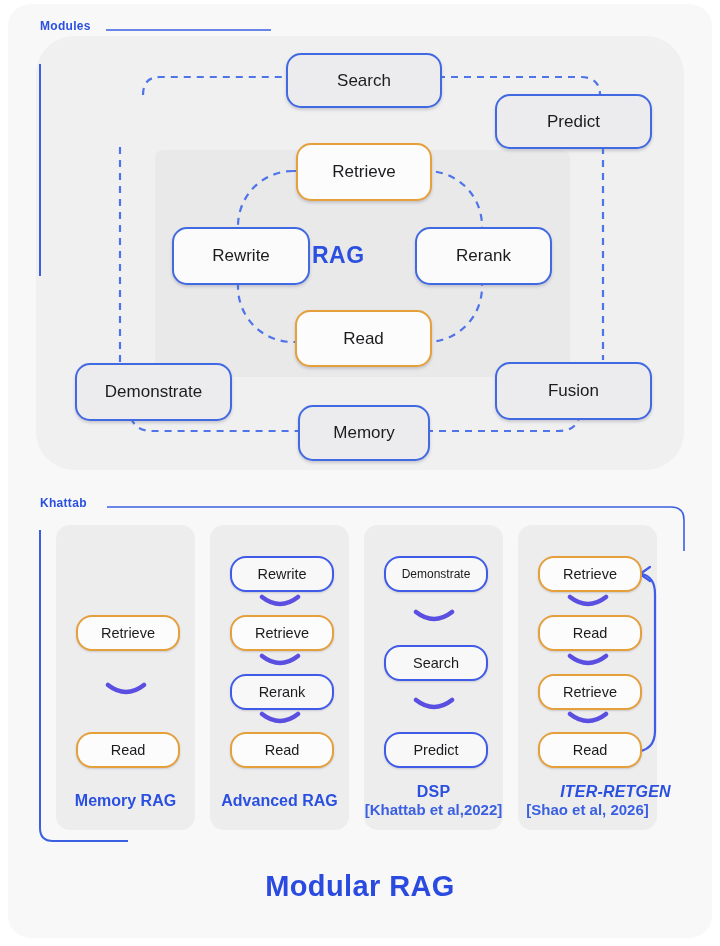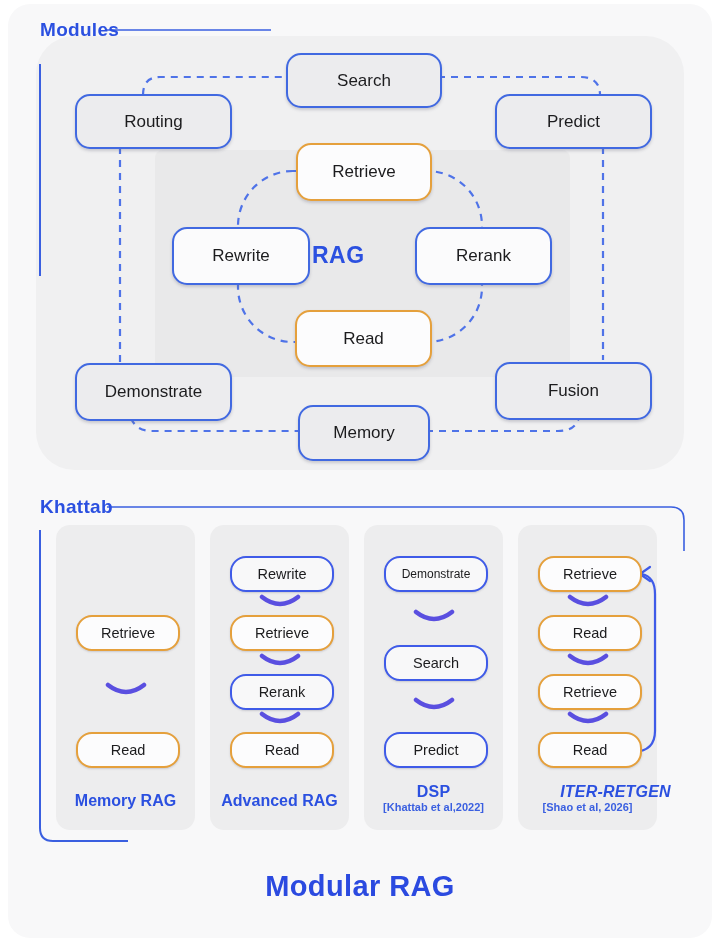--- a/index.html
+++ b/index.html
@@ -1,20 +1,20 @@
 <!DOCTYPE html>
 <html><head>
 <meta charset="utf-8">
 <style>
   html,body{margin:0;padding:0;background:#ffffff;}
   body{font-family:"Liberation Sans","DejaVu Sans",sans-serif;}
   .stage{position:relative;width:720px;height:946px;background:#ffffff;overflow:hidden;}
   .card{position:absolute;left:8px;top:4px;width:704px;height:934px;background:#f8f8f9;border-radius:22px;}
 
-  .section-label{position:absolute;color:#2b50e0;font-weight:bold;font-size:19px;letter-spacing:.3px;z-index:4;}
+  .section-label{position:absolute;color:#2b50e0;font-weight:bold;font-size:12px;letter-spacing:.3px;z-index:4;}
   .modules-panel{position:absolute;left:36px;top:36px;width:648px;height:434px;background:#f0f0f1;border-radius:38px;z-index:0;}
   .inner-panel{position:absolute;left:155px;top:150px;width:415px;height:227px;background:#e9e9ea;border-radius:8px;z-index:1;}
 
   svg.lines{position:absolute;left:0;top:0;width:720px;height:946px;z-index:2;pointer-events:none;}
 
   .mbox{position:absolute;z-index:3;display:flex;align-items:center;justify-content:center;
         border:2px solid #4169e1;border-radius:15px;background:#ececee;color:#1c1c1e;
         font-size:17px;box-shadow:0 2px 3px rgba(110,110,130,.30);}
   .mbox.orange{border-color:#e5a03c;background:#fcfcfd;}
   .mbox.bluewhite{background:#fbfbfc;}
@@ -23,21 +23,21 @@
 
   .pcol{position:absolute;top:525px;width:139px;height:305px;background:#ededee;border-radius:14px;z-index:1;}
   .pill{position:absolute;z-index:3;width:100px;height:32px;display:flex;align-items:center;justify-content:center;
         border-radius:16px;font-size:14.5px;color:#1c1c1e;background:#f8f8f9;border:2px solid #3f5be8;
         box-shadow:0 1px 2px rgba(110,110,130,.28);}
   .pill.orange{border-color:#e5a03c;background:#fcfcfd;}
   .pill.small{font-size:12px;}
   .chev{position:absolute;z-index:3;}
   .col-name{position:absolute;z-index:3;width:139px;text-align:center;color:#2b50e0;font-weight:bold;font-size:16px;}
   .col-name.tight{font-size:16px;letter-spacing:.2px;}
-  .col-cite{position:absolute;z-index:3;width:139px;text-align:center;color:#3a5fe0;font-weight:bold;font-size:11px;}
+  .col-cite{position:absolute;z-index:3;width:139px;text-align:center;color:#3a5fe0;font-weight:bold;font-size:15px;}
   .footer-title{position:absolute;left:0;top:870px;width:720px;text-align:center;color:#2b4ae0;
         font-weight:bold;font-size:29px;letter-spacing:.4px;z-index:3;}
 </style>
 </head>
 <body>
 
 <div class="stage">
   <div class="card"></div>
 
   <div class="section-label" style="left:40px;top:19px;">Modules</div>
@@ -59,21 +59,20 @@
       <path d="M131,418 Q136,431 152,431 H298"></path>
       <path d="M426,431 H558 Q576,431 579,417"></path>
       <path d="M293,171 H427 A55,55 0 0 1 482,226 V287 A55,55 0 0 1 427,342 H293 A55,55 0 0 1 238,287 V226 A55,55 0 0 1 293,171 Z"></path>
     </g>
 
     <path d="M634,752 Q655,751 655,731 L655,594 Q655,577 642,574" stroke="#3f5be8" stroke-width="2.2" fill="none"></path>
     <path d="M650,567 L640,574 L650,581" stroke="#3f5be8" stroke-width="2.2" fill="none" stroke-linecap="round" stroke-linejoin="round"></path>
   </svg>
 
   <div class="mbox" style="left:286px;top:53px;width:152px;height:51px;">Search</div>
-  <div class="mbox" style="left:75px;top:94px;width:153px;height:51px;">Routing</div>
   <div class="mbox" style="left:495px;top:94px;width:153px;height:51px;">Predict</div>
   <div class="mbox orange" style="left:296px;top:143px;width:132px;height:54px;">Retrieve</div>
   <div class="mbox bluewhite" style="left:172px;top:227px;width:134px;height:54px;">Rewrite</div>
   <div class="rag-label">RAG</div>
   <div class="mbox bluewhite" style="left:415px;top:227px;width:133px;height:54px;">Rerank</div>
   <div class="mbox orange" style="left:295px;top:310px;width:133px;height:53px;">Read</div>
   <div class="mbox" style="left:75px;top:363px;width:153px;height:54px;">Demonstrate</div>
   <div class="mbox" style="left:495px;top:362px;width:153px;height:54px;">Fusion</div>
   <div class="mbox" style="left:298px;top:405px;width:128px;height:52px;">Memory</div>
 

